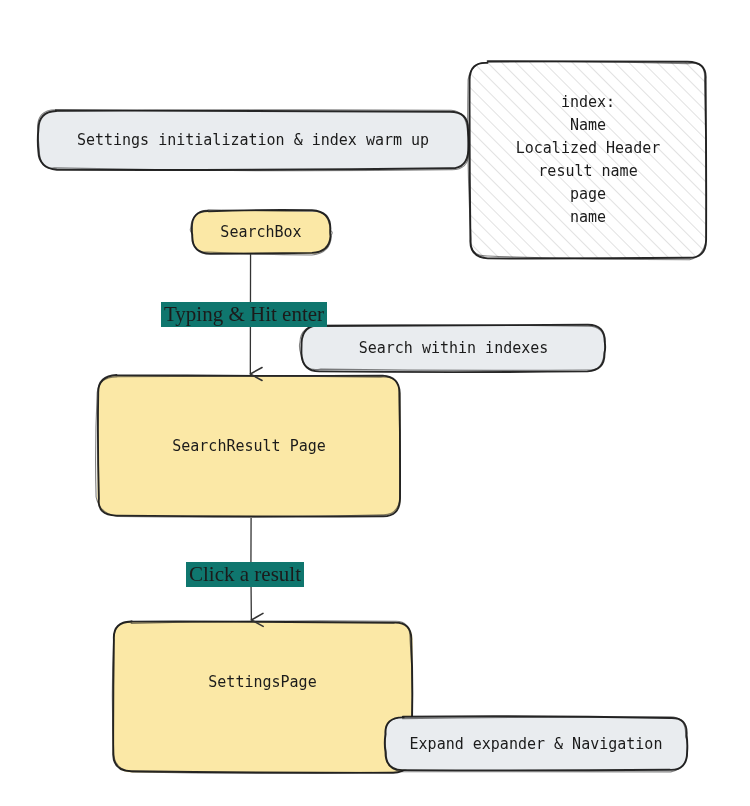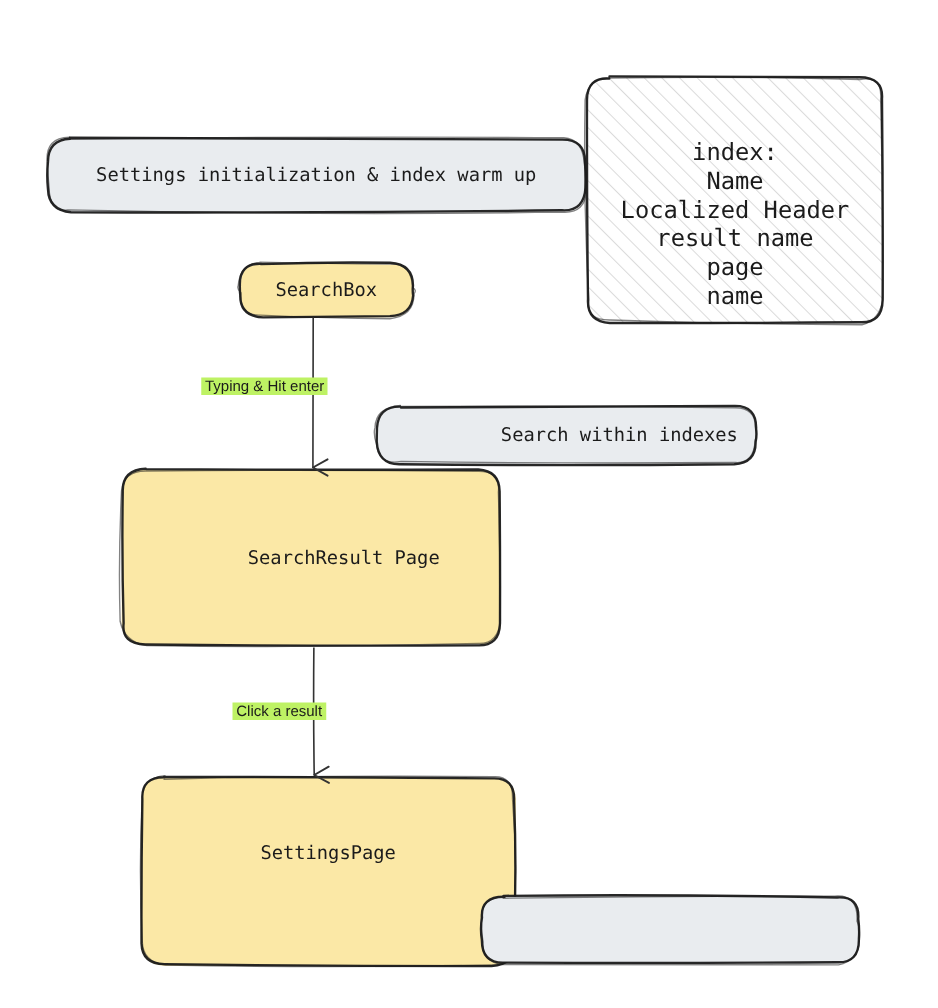--- a/index.html
+++ b/index.html
@@ -31,24 +31,24 @@
     justify-content: center;
     color: #1b1b1b;
     font-family: "DejaVu Sans Mono", "Liberation Mono", monospace;
     white-space: pre;
     pointer-events: none;
     text-align: center;
   }
   .edge-label {
     position: absolute;
     color: #1b1b1b;
-    font-family: Liberation Sans, sans-serif;
-    font-size: 12px;
+    font-family: Liberation Serif, serif;
+    font-size: 21px;
     white-space: pre;
-    background: #bef264;
+    background: #0f766e;
     padding: 0 3px;
   }
   .hit {
     position: absolute;
     background: transparent;
   }
 </style>
 </head>
 <body>
 
@@ -89,33 +89,34 @@
       </g>
     <g id="edges">
         <path d="M 250.5588935949457 254 Q 250.32465918215425 314 250.3468852298771 374" fill="none" stroke="#333333" stroke-width="1.3" marker-end="url(#arrowV)"></path>
         <path d="M 251.09152028569162 518 Q 250.5814463807097 569 251.3693293422175 620" fill="none" stroke="#333333" stroke-width="1.3" marker-end="url(#arrowV)"></path>
       </g>
   </svg>
 
   <div class="node-label" style="left:38px; top:111px; width:430px; height:58px; font-size:15px;">Settings initialization &amp; index warm up</div>
   <div class="hit" style="left:38px; top:111px; width:430px; height:58px;"></div>
 
-  <div class="node-label" style="left: 470px; top: 62px; width: 236px; height: 196px; font-size: 19px; line-height: 23px; flex-direction: column; margin-top: 20px;"><div>index:</div><div>Name</div><div>Localized Header</div><div>result name</div><div>page</div><div>name</div></div>
+  <div class="node-label" style="left: 470px; top: 62px; width: 236px; height: 196px; font-size: 15px; line-height: 23px; flex-direction: column;"><div>index:</div><div>Name</div><div>Localized Header</div><div>result name</div><div>page</div><div>name</div></div>
   <div class="hit" style="left:470px; top:62px; width:236px; height:196px;"></div>
 
   <div class="node-label" style="left:192px; top:211px; width:138px; height:42px; font-size:15px;">SearchBox</div>
   <div class="hit" style="left:192px; top:211px; width:138px; height:42px;"></div>
 
-  <div class="node-label" style="left:302px; top:325px; width:303px; height:46px; font-size:15px;margin-left:42px;">Search within indexes</div>
+  <div class="node-label" style="left:302px; top:325px; width:303px; height:46px; font-size:15px;">Search within indexes</div>
   <div class="hit" style="left:302px; top:325px; width:303px; height:46px;"></div>
 
-  <div class="node-label" style="left:98px; top:376px; width:302px; height:140px; font-size:15px;padding-left:26px;">SearchResult Page</div>
+  <div class="node-label" style="left:98px; top:376px; width:302px; height:140px; font-size:15px;">SearchResult Page</div>
   <div class="hit" style="left:98px; top:376px; width:302px; height:140px;"></div>
 
   <div class="node-label" style="left:113px; top:622px; width:299px; height:120px; font-size:15px;">SettingsPage</div>
   <div class="hit" style="left:113px; top:622px; width:299px; height:150px;"></div>
 
+  <div class="node-label" style="left:385px; top:717px; width:302px; height:53px; font-size:15px;">Expand expander &amp; Navigation</div>
   <div class="hit" style="left:385px; top:717px; width:302px; height:53px;"></div>
 
   <div class="edge-label" style="left:161px; top:302px;">Typing &amp; Hit enter</div>
   <div class="edge-label" style="left:186px; top:562px;">Click a result</div>
 
 </div>
 
 </body></html>

